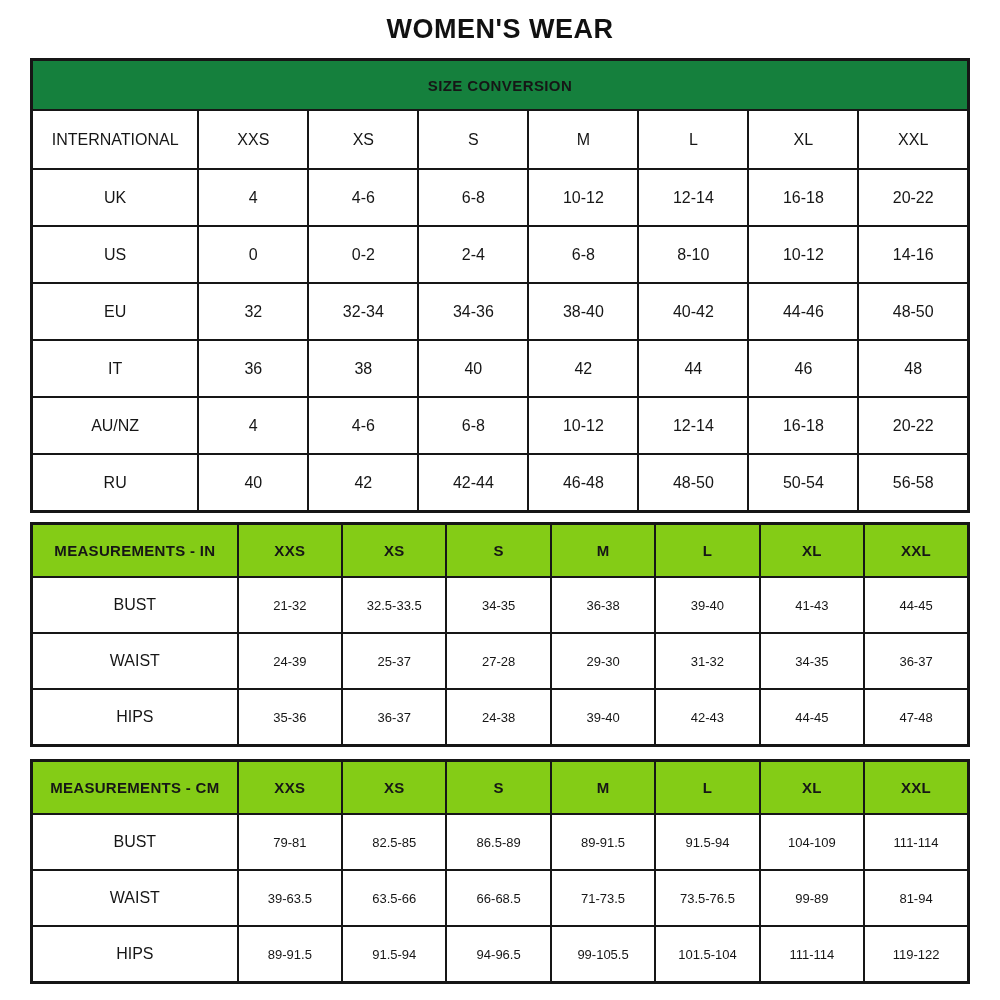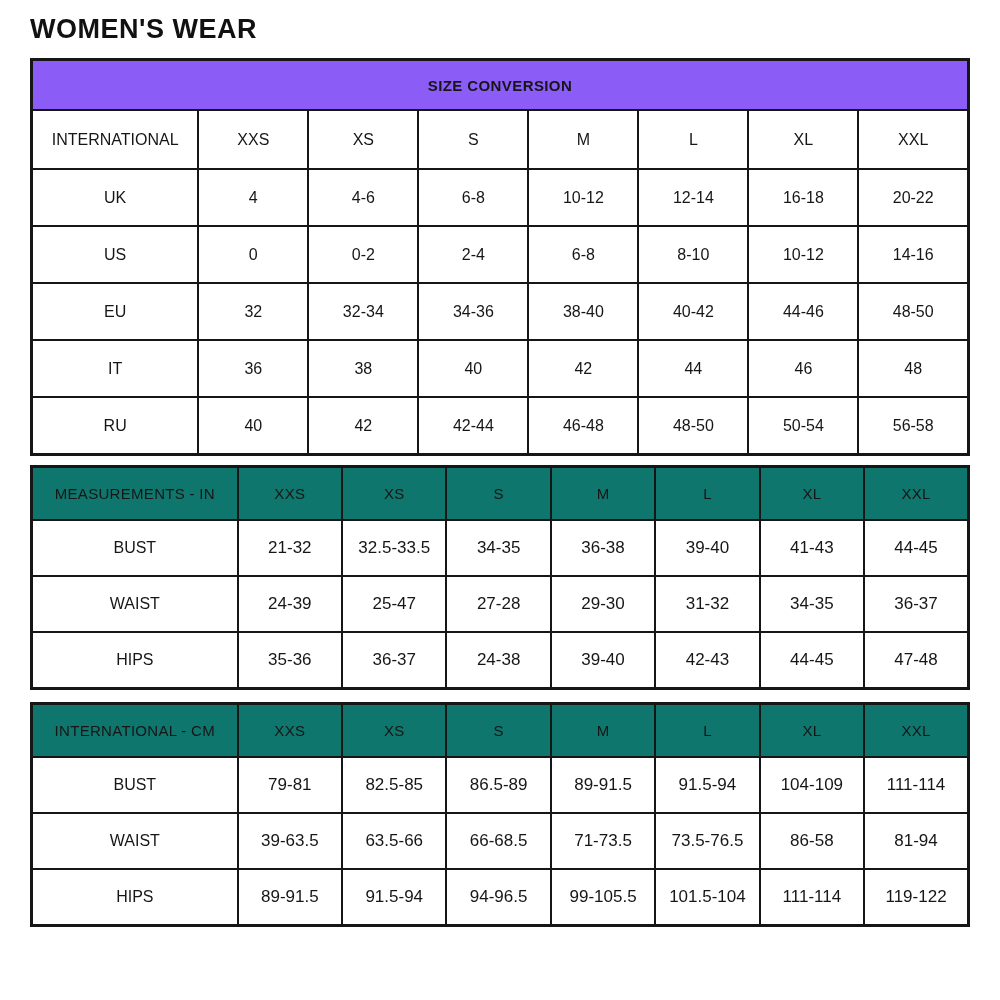--- a/index.html
+++ b/index.html
@@ -8,21 +8,21 @@
     background: #ffffff;
     font-family: "Liberation Sans", sans-serif;
     color: #161616;
   }
   .sheet {
     width: 940px;
     margin: 0 auto;
     padding-top: 10px;
   }
   h1.page-title {
-    text-align: left;
+    text-align: center;
     font-size: 27px;
     font-weight: 700;
     letter-spacing: 0.5px;
     margin: 4px 0 13px 0;
     color: #111111;
   }
   table.tbl {
     width: 100%;
     border-collapse: collapse;
     table-layout: fixed;
@@ -33,53 +33,53 @@
     text-align: center;
     vertical-align: middle;
     padding: 0 2px;
     font-weight: 400;
   }
   
   .t1 { margin-bottom: 9px; }
   .t1 col.c1 { width: 17.8%; }
   .t1 col.cn { width: 11.7428%; }
   .t1 th.band {
-    background: #8b5cf6;
+    background: #15803d;
     height: 48px;
     font-weight: 700;
     font-size: 15px;
     letter-spacing: 0.4px;
   }
   .t1 tr.headrow th {
     height: 57px;
     font-size: 16px;
     font-weight: 400;
   }
   .t1 tbody th, .t1 tbody td {
     height: 55px;
     font-size: 16px;
   }
   
   .t23 col.c1 { width: 22%; }
   .t23 col.cn { width: 11.1428%; }
   .t23 thead th {
-    background: #0f766e;
+    background: #84cc16;
     height: 51px;
-    font-weight: 400;
+    font-weight: 700;
     font-size: 15px;
     letter-spacing: 0.3px;
   }
   .t23 tbody th {
     height: 54px;
     font-size: 16px;
     font-weight: 400;
   }
   .t23 tbody td {
     height: 54px;
-    font-size: 17px;
+    font-size: 13px;
   }
   .t2 { margin-bottom: 12px; }
 </style>
 </head>
 <body>
 
 <div class="sheet">
 
   <h1 class="page-title">WOMEN'S WEAR</h1>
 
@@ -138,20 +138,30 @@
           <th>IT</th>
           <td>36</td>
           <td>38</td>
           <td>40</td>
           <td>42</td>
           <td>44</td>
           <td>46</td>
           <td>48</td>
         </tr>
         <tr>
+          <th>AU/NZ</th>
+          <td>4</td>
+          <td>4-6</td>
+          <td>6-8</td>
+          <td>10-12</td>
+          <td>12-14</td>
+          <td>16-18</td>
+          <td>20-22</td>
+        </tr>
+        <tr>
           <th>RU</th>
           <td>40</td>
           <td>42</td>
           <td>42-44</td>
           <td>46-48</td>
           <td>48-50</td>
           <td>50-54</td>
           <td>56-58</td>
         </tr>
       </tbody>
@@ -181,21 +191,21 @@
           <td>32.5-33.5</td>
           <td>34-35</td>
           <td>36-38</td>
           <td>39-40</td>
           <td>41-43</td>
           <td>44-45</td>
         </tr>
         <tr>
           <th>WAIST</th>
           <td>24-39</td>
-          <td>25-47</td>
+          <td>25-37</td>
           <td>27-28</td>
           <td>29-30</td>
           <td>31-32</td>
           <td>34-35</td>
           <td>36-37</td>
         </tr>
         <tr>
           <th>HIPS</th>
           <td>35-36</td>
           <td>36-37</td>
@@ -208,21 +218,21 @@
       </tbody>
   </table>
 
   <table class="tbl t23 t3">
     <colgroup>
         <col class="c1">
         <col span="7" class="cn">
       </colgroup>
     <thead>
       <tr>
-          <th>INTERNATIONAL - CM</th>
+          <th>MEASUREMENTS - CM</th>
           <th>XXS</th>
           <th>XS</th>
           <th>S</th>
           <th>M</th>
           <th>L</th>
           <th>XL</th>
           <th>XXL</th>
         </tr>
     </thead>
     <tbody>
@@ -236,21 +246,21 @@
           <td>104-109</td>
           <td>111-114</td>
         </tr>
         <tr>
           <th>WAIST</th>
           <td>39-63.5</td>
           <td>63.5-66</td>
           <td>66-68.5</td>
           <td>71-73.5</td>
           <td>73.5-76.5</td>
-          <td>86-58</td>
+          <td>99-89</td>
           <td>81-94</td>
         </tr>
         <tr>
           <th>HIPS</th>
           <td>89-91.5</td>
           <td>91.5-94</td>
           <td>94-96.5</td>
           <td>99-105.5</td>
           <td>101.5-104</td>
           <td>111-114</td>

